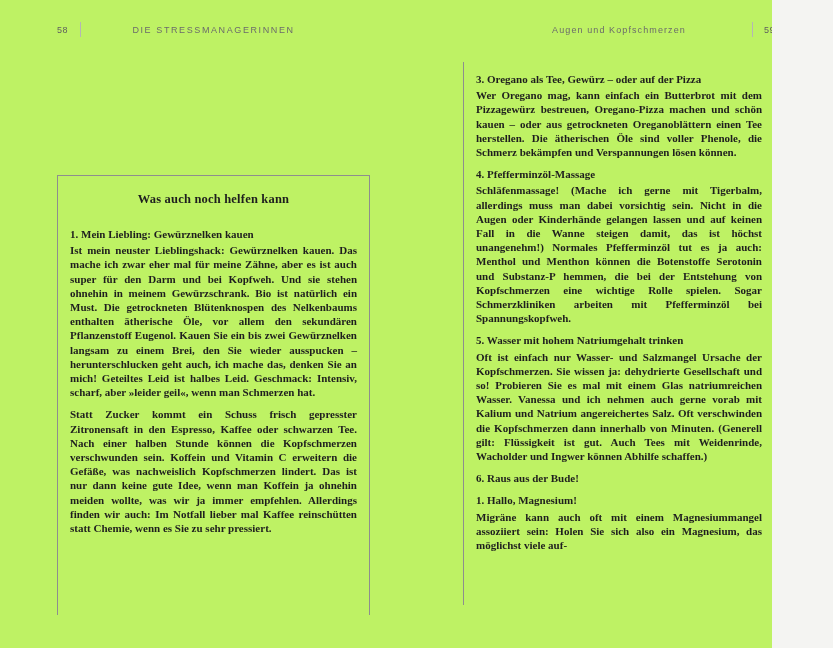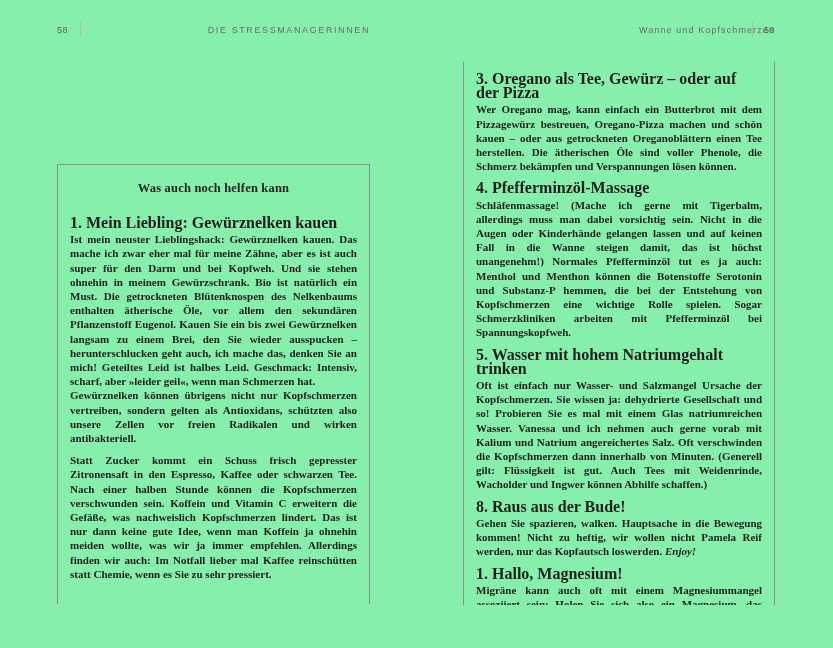--- a/index.html
+++ b/index.html
@@ -4,35 +4,35 @@
 <style>
   html,body{margin:0;padding:0;}
   body{
     width:833px;height:648px;
     background:#f4f4f2;
     font-family:"Liberation Serif", serif;
     color:#1e1e1e;
     -webkit-font-smoothing:antialiased;
   }
   .spread{
-    position:relative;width:833px;height:648px;
-    background:#86efac;overflow:hidden;
+    position:relative;width:772px;height:648px;
+    background:#bef264;overflow:hidden;
   }
   .page{position:absolute;top:0;height:648px;}
   .page-left{left:57px;width:313px;}
   .page-right{left:463px;width:312px;}
 
   
   .running-head{
     position:absolute;top:24px;left:0;width:100%;height:14px;
     font-family:"Liberation Sans", sans-serif;
     font-size:9px;color:#6b6b6b;
   }
   .running-title{
-    position:absolute;left:0;width:100%;text-align:right;top:1px;
+    position:absolute;left:0;width:100%;text-align:center;top:1px;
     letter-spacing:1.1px;
   }
   .running-title.caps{letter-spacing:1.6px;}
   .page-number{position:absolute;top:1px;letter-spacing:.5px;color:#5f5f5f;}
   .page-number.outer-left{left:0;}
   .page-number.outer-right{right:0;}
   .head-divider{
     position:absolute;top:-2px;width:1px;height:15px;background:#b5b5b5;
   }
   .page-left .head-divider{left:23px;}
@@ -44,33 +44,33 @@
     font-size:11px;line-height:14.2px;text-align:justify;
   }
 
   .helper-box{
     position:absolute;left:0;box-sizing:border-box;
     border-left:1px solid #8e8e8e;border-right:1px solid #8e8e8e;
     padding:10px 12px 0 12px;overflow:hidden;
   }
   .helper-box.opened-bottom{border-bottom:none;}
   .page-left .helper-box{
-    top:164px;width:313px;height:440px;border-top:1px solid #8e8e8e;
+    top:175px;width:313px;height:440px;border-top:1px solid #8e8e8e;
   }
   .page-right .helper-box{
     top:62px;width:312px;height:543px;border-top:none;
   }
 
   .box-title{
     text-align:center;font-weight:bold;font-size:12.5px;
     margin:6px 0 20px 0;letter-spacing:.2px;
   }
   .tip + .tip{margin-top:8px;}
   .tip h3{
-    font-size:16px;margin:0 0 2px 0;font-weight:bold;line-height:14.2px;
+    font-size:11px;margin:0 0 2px 0;font-weight:bold;line-height:14.2px;
   }
   .tip p{
     margin:0;font-size:11px;line-height:14.2px;text-align:justify;font-weight:bold;
   }
   .tip p .em{font-style:italic;}
 </style>
 </head>
 <body>
 
 <div class="spread">
@@ -82,32 +82,31 @@
       <span class="running-title caps">DIE STRESSMANAGERINNEN</span>
     </div>
 
 
     <div class="helper-box opened-bottom">
       <div class="box-title">Was auch noch helfen kann</div>
 
       <section class="tip">
         <h3>1. Mein Liebling: Gewürznelken kauen</h3>
         <p lang="de">Ist mein neuster Lieblingshack: Gewürznelken kauen. Das mache ich zwar eher mal für meine Zähne, aber es ist auch super für den Darm und bei Kopfweh. Und sie stehen ohnehin in meinem Gewürzschrank. Bio ist natürlich ein Must. Die getrockneten Blütenknospen des Nelkenbaums enthalten ätherische Öle, vor allem den sekundären Pflanzenstoff Eugenol. Kauen Sie ein bis zwei Gewürznelken langsam zu einem Brei, den Sie wieder ausspucken – herunterschlucken geht auch, ich mache das, denken Sie an mich! Geteiltes Leid ist halbes Leid. Geschmack: Intensiv, scharf, aber »leider geil«, wenn man Schmerzen hat.</p>
-        <p lang="de">Gewürznelken können übrigens nicht nur Kopfschmerzen vertreiben, sondern gelten als Antioxidans, schützten also unsere Zellen vor freien Radikalen und wirken antibakteriell.</p>
       </section>
 
       <section class="tip">
         <p lang="de">Statt Zucker kommt ein Schuss frisch gepresster Zitronensaft in den Espresso, Kaffee oder schwarzen Tee. Nach einer halben Stunde können die Kopfschmerzen verschwunden sein. Koffein und Vitamin C erweitern die Gefäße, was nachweislich Kopfschmerzen lindert. Das ist nur dann keine gute Idee, wenn man Koffein ja ohnehin meiden wollte, was wir ja immer empfehlen. Allerdings finden wir auch: Im Notfall lieber mal Kaffee reinschütten statt Chemie, wenn es Sie zu sehr pressiert.</p>
       </section>
     </div>
   </div>
 
   <div class="page page-right">
     <div class="running-head">
-      <span class="running-title">Wanne und Kopfschmerzen</span>
+      <span class="running-title">Augen und Kopfschmerzen</span>
       <span class="head-divider"></span>
       <span class="page-number outer-right">59</span>
     </div>
 
     <div class="helper-box opened-bottom">
 
       <section class="tip">
         <h3>3. Oregano als Tee, Gewürz – oder auf der Pizza</h3>
         <p lang="de">Wer Oregano mag, kann einfach ein Butterbrot mit dem Pizzagewürz bestreuen, Oregano-Pizza machen und schön kauen – oder aus getrockneten Oreganoblättern einen Tee herstellen. Die ätherischen Öle sind voller Phenole, die Schmerz bekämpfen und Verspannungen lösen können.</p>
       </section>
@@ -116,22 +115,21 @@
         <h3>4. Pfefferminzöl-Massage</h3>
         <p lang="de">Schläfenmassage! (Mache ich gerne mit Tigerbalm, allerdings muss man dabei vorsichtig sein. Nicht in die Augen oder Kinderhände gelangen lassen und auf keinen Fall in die Wanne steigen damit, das ist höchst unangenehm!) Normales Pfefferminzöl tut es ja auch: Menthol und Menthon können die Botenstoffe Serotonin und Substanz-P hemmen, die bei der Entstehung von Kopfschmerzen eine wichtige Rolle spielen. Sogar Schmerzkliniken arbeiten mit Pfefferminzöl bei Spannungskopfweh.</p>
       </section>
 
       <section class="tip">
         <h3>5. Wasser mit hohem Natriumgehalt trinken</h3>
         <p lang="de">Oft ist einfach nur Wasser- und Salzmangel Ursache der Kopfschmerzen. Sie wissen ja: dehydrierte Gesellschaft und so! Probieren Sie es mal mit einem Glas natriumreichen Wasser. Vanessa und ich nehmen auch gerne vorab mit Kalium und Natrium angereichertes Salz. Oft verschwinden die Kopfschmerzen dann innerhalb von Minuten. (Generell gilt: Flüssigkeit ist gut. Auch Tees mit Weidenrinde, Wacholder und Ingwer können Abhilfe schaffen.)</p>
       </section>
 
       <section class="tip">
-        <h3>8. Raus aus der Bude!</h3>
-        <p lang="de"><span>Gehen Sie spazieren, walken. Hauptsache in die Bewegung kommen! Nicht zu heftig, wir wollen nicht Pamela Reif werden, nur das Kopfautsch loswerden.</span> <span class="em">Enjoy!</span></p>
+        <h3>6. Raus aus der Bude!</h3>
       </section>
 
       <section class="tip">
         <h3>1. Hallo, Magnesium!</h3>
         <p lang="de">Migräne kann auch oft mit einem Magnesiummangel assoziiert sein: Holen Sie sich also ein Magnesium, das möglichst viele auf-</p>
       </section>
 
     </div>
   </div>
 

